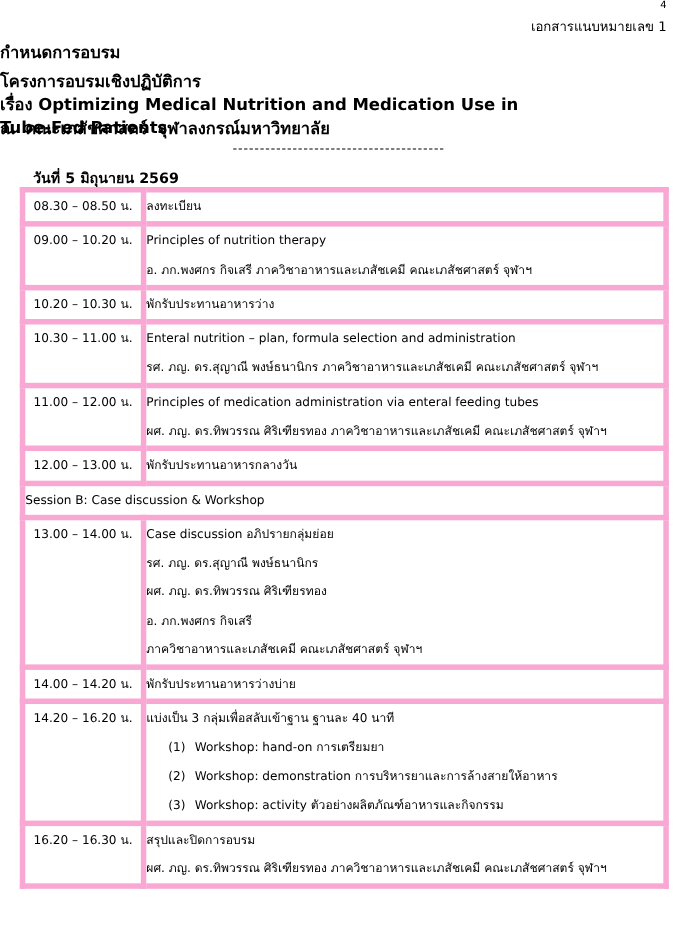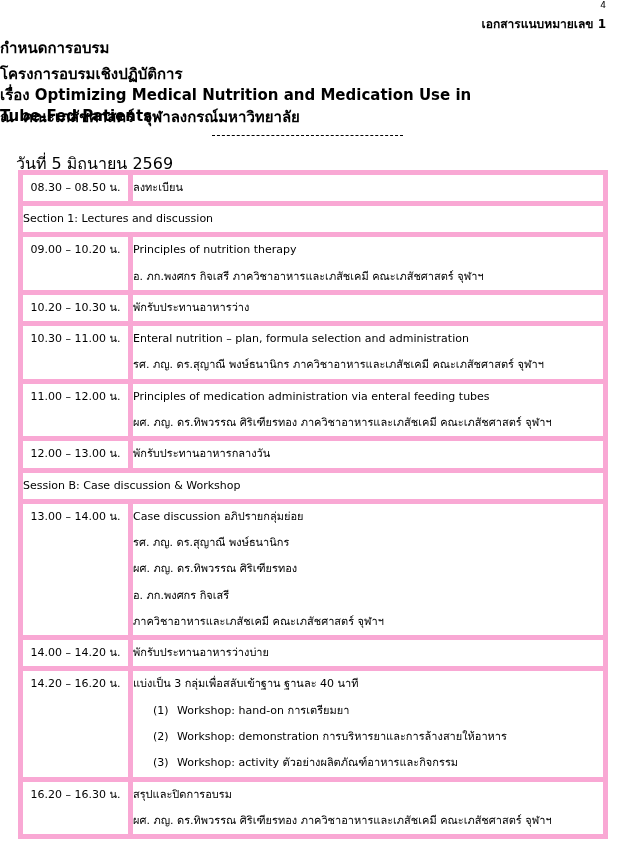--- a/index.html
+++ b/index.html
@@ -2,31 +2,31 @@
 <html><head>
 <meta charset="utf-8">
 <style>
   html, body { margin: 0; padding: 0; background: #ffffff; }
   body {
     width: 626px; height: 841px; position: relative; overflow: hidden;
     font-family: "DejaVu Sans", "Liberation Sans", sans-serif;
     color: #000; font-size: 11px;
   }
   .page-number { position: absolute; right: 20px; top: 0px; font-size: 9px; }
-  .attachment-label { position: absolute; right: 20px; top: 14px; font-weight: bold; font-size: 12px; }
+  .attachment-label { position: absolute; right: 20px; top: 14px; font-weight: normal; font-size: 12px; }
   .center-line { position: absolute; left: 0; width: 510px; text-align: left; font-weight: bold; font-size: 15px; }
   .t1 { top: 36px; }
   .t2 { top: 62px; }
   .t3 { top: 83px; }
   .t4 { top: 105px; font-family: Liberation Mono, monospace; }
   .dash-rule {
     position: absolute; left: 212px; width: 191px; top: 135px;
     border-top: 1px dashed #000;
   }
-  .date-label { position: absolute; left: 16px; top: 151px; font-weight: normal; font-size: 16px; }
+  .date-label { position: absolute; left: 30px; top: 151px; font-weight: bold; font-size: 13px; }
 
   table.schedule {
     position: absolute; left: 18px; top: 170px; width: 590px;
     border-collapse: collapse; table-layout: fixed;
   }
   table.schedule td {
     border: 5px solid #f9a8d4; vertical-align: top; padding: 0;
   }
   td.time-cell { width: 105px; text-align: center; }
   td.time-cell span { display: block; line-height: 26px; }
@@ -56,25 +56,20 @@
     <tr class="row-single">
       <td class="time-cell">
           <span>08.30 – 08.50 น.</span>
         </td>
       <td class="detail-cell">
           <span class="line">ลงทะเบียน</span>
         </td>
     </tr>
 
 
-    <tr>
-      <td colspan="2" class="section-cell">
-          <span class="line">Section 1: Lectures and discussion</span>
-        </td>
-    </tr>
 
     <tr>
       <td class="time-cell">
           <span>09.00 – 10.20 น.</span>
         </td>
       <td class="detail-cell">
         <span class="line">Principles of nutrition therapy</span>
         <span class="line">อ. ภก.พงศกร กิจเสรี ภาควิชาอาหารและเภสัชเคมี คณะเภสัชศาสตร์ จุฬาฯ</span>
       </td>
     </tr>

